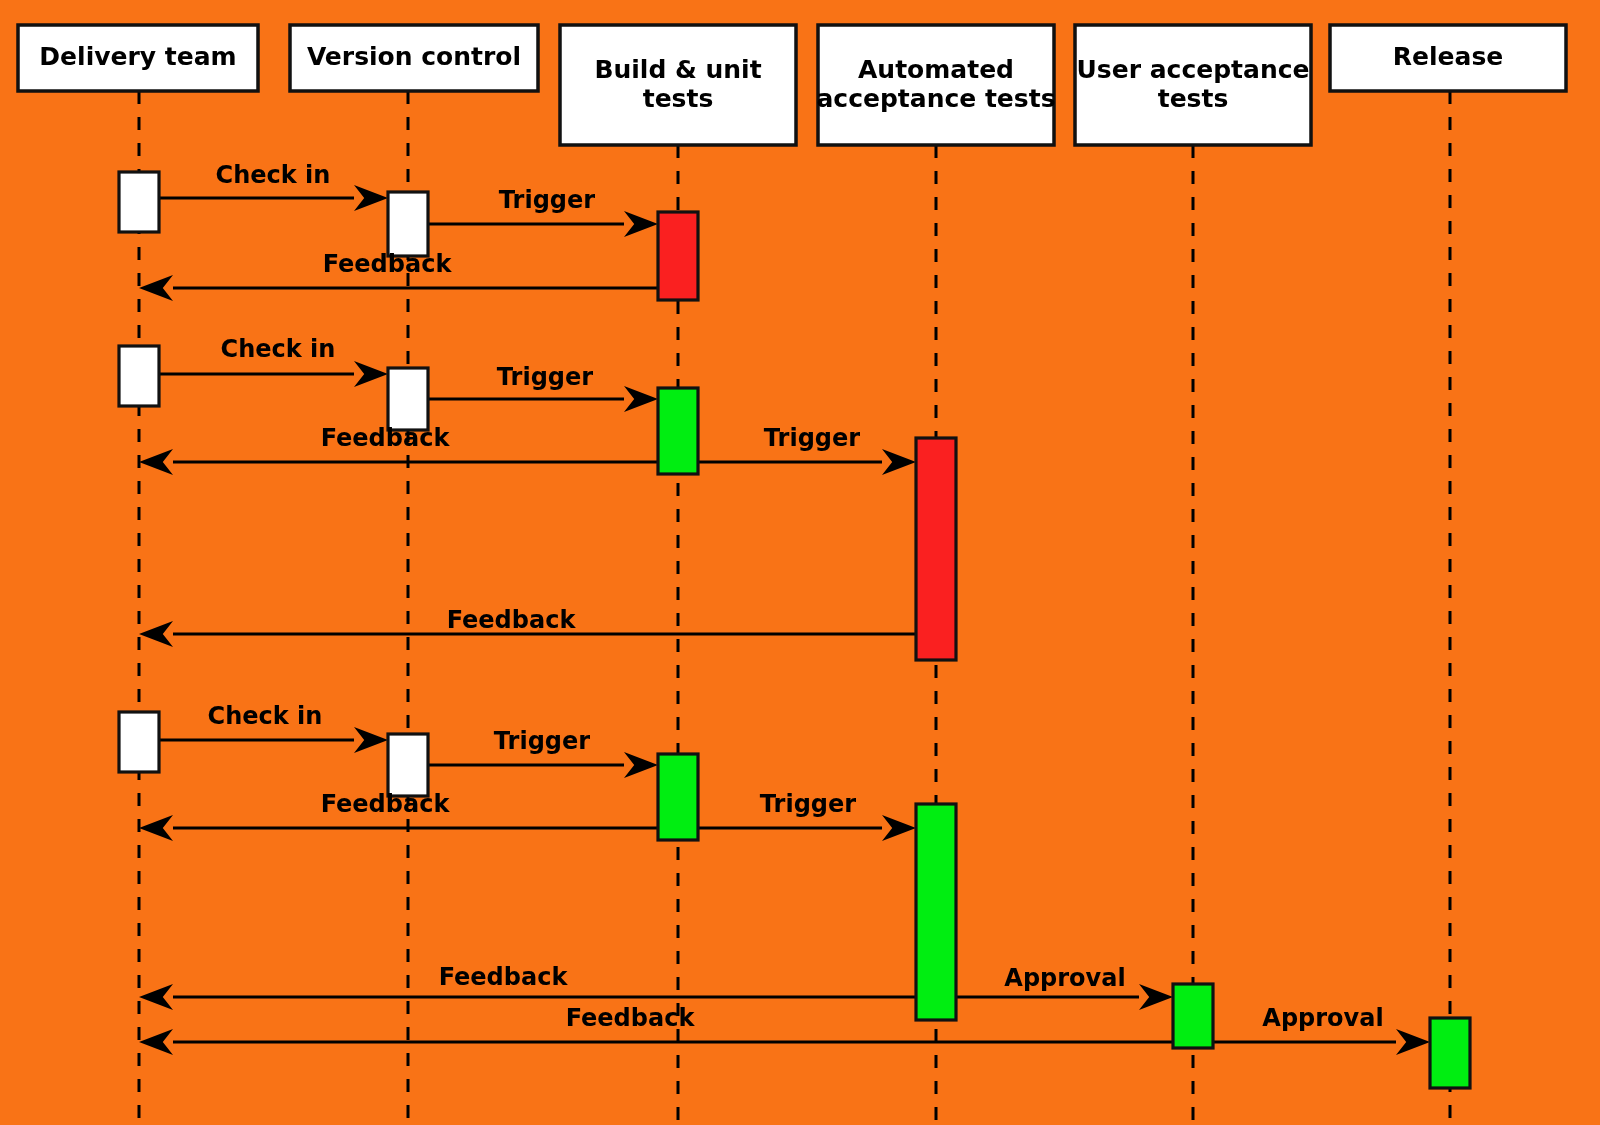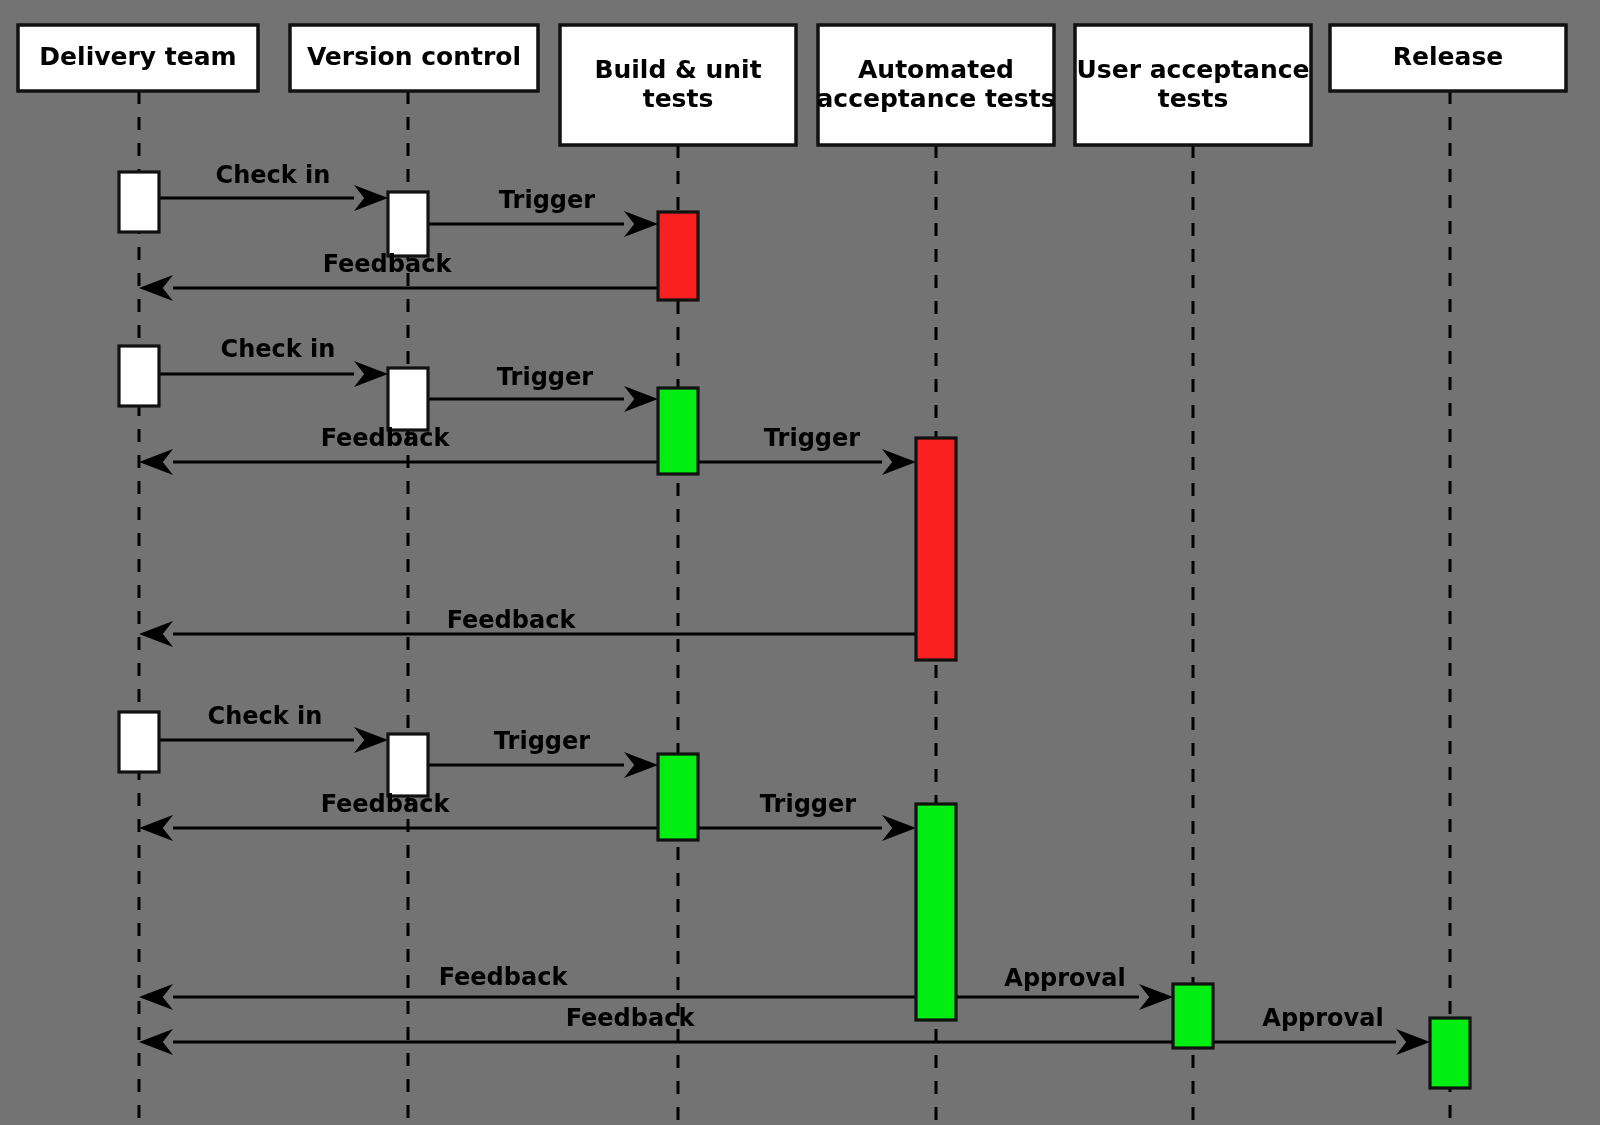--- a/index.html
+++ b/index.html
@@ -4,21 +4,21 @@
 <style>
   html, body {
     margin: 0;
     padding: 0;
     background: #ffffff;
   }
   #diagram-root {
     position: relative;
     width: 1600px;
     height: 1125px;
-    background: #737373;
+    background: #f97316;
     font-family: "DejaVu Sans", "Liberation Sans", sans-serif;
     overflow: hidden;
   }
   svg#seq-svg {
     display: block;
     width: 1600px;
     height: 1125px;
   }
   .lifeline-box rect {
     fill: #ffffff;

